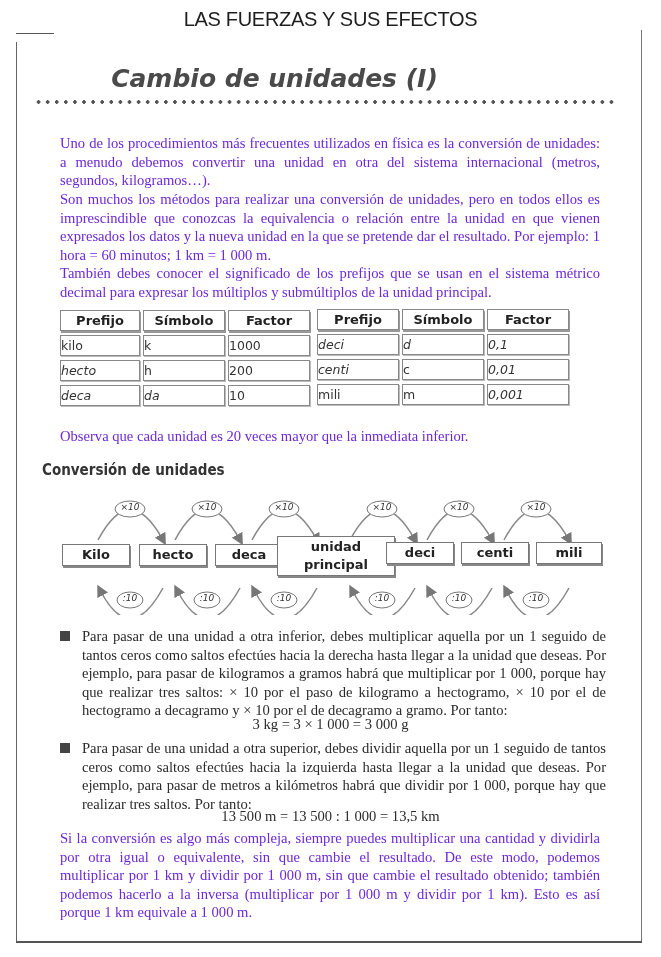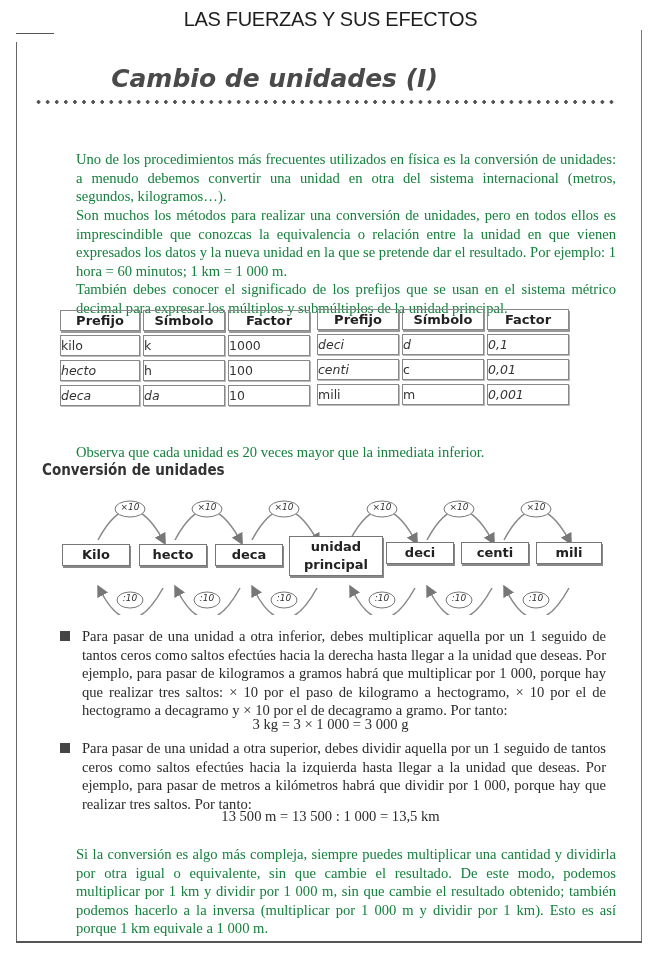--- a/index.html
+++ b/index.html
@@ -10,21 +10,21 @@
   .frame-bottom { position: absolute; left: 16px; top: 941px; width: 626px; height: 2px; background: #555; }
 
   .chapter-title { position: absolute; left: 0; width: 661px; top: 8px; text-align: center;
     font-family: "Liberation Sans", sans-serif; font-size: 20px; letter-spacing: -0.3px; color: #1e1e1e; font-weight: normal; }
   .lesson-title { position: absolute; left: 0; width: 549px; top: 64px; text-align: center;
     font-family: "DejaVu Sans", sans-serif; font-size: 25px; font-weight: bold; font-style: italic; color: #4a4a4a; }
   .dots { position: absolute; left: 34px; top: 98px; width: 584px; height: 8px;
     background-image: radial-gradient(circle, #555 1.6px, transparent 2px); background-size: 9.1px 8px; background-repeat: repeat-x; }
 
   .para { position: absolute; left: 60px; width: 540px; font-family: "Liberation Serif", serif;
-    font-size: 14.6px; line-height: 18.6px; color: #15803d; margin: 16px; text-align: justify; }
+    font-size: 14.6px; line-height: 18.6px; color: #6d28d9; margin: 0; text-align: justify; }
 
   table.pref { position: absolute; border-collapse: separate; border-spacing: 3px 4px; }
   table.pref td, table.pref th { border: 1px solid #888; height: 19px; 
     font-family: "DejaVu Sans", sans-serif; font-size: 12.5px; color: #333; padding: 0; box-shadow: 1px 1px 0 #bbb; }
   table.pref th { font-weight: bold; font-size: 13px; color: #222; box-shadow: 1px 2px 0 #999; }
   table.pref td.it { font-style: italic; }
 
   .section-title { position: absolute; left: 42px; top: 461px; font-family: "DejaVu Sans", sans-serif;
     font-size: 15px; font-weight: bold; color: #333; transform: scaleX(0.9); transform-origin: left; }
 
@@ -64,21 +64,21 @@
     <th style="width:80px">Factor</th>
   </tr>
   <tr>
     <td>kilo</td>
     <td>k</td>
     <td>1000</td>
   </tr>
   <tr>
     <td class="it">hecto</td>
     <td>h</td>
-    <td>100</td>
+    <td>200</td>
   </tr>
   <tr>
     <td class="it">deca</td>
     <td class="it">da</td>
     <td>10</td>
   </tr>
 </tbody>
   </table>
 
 <table class="pref" style="left:314px; top:305px;">
@@ -165,21 +165,21 @@
 
   <div class="unit-box" style="left:62px;top:54px;width:66px;height:20px">
       <span>Kilo</span>
     </div>
   <div class="unit-box" style="left:139px;top:54px;width:66px;height:20px">
       <span>hecto</span>
     </div>
   <div class="unit-box" style="left:215px;top:54px;width:66px;height:20px">
       <span>deca</span>
     </div>
-  <div class="unit-box" style="left:289px;top:46px;width:84px;height:38px;padding:0 4px">
+  <div class="unit-box" style="left:277px;top:46px;width:84px;height:38px;padding:0 16px">
       <span>unidad principal</span>
     </div>
   <div class="unit-box" style="left:386px;top:52px;width:66px;height:20px">
       <span>deci</span>
     </div>
   <div class="unit-box" style="left:461px;top:52px;width:66px;height:20px">
       <span>centi</span>
     </div>
   <div class="unit-box" style="left:536px;top:52px;width:64px;height:20px">
       <span>mili</span>

